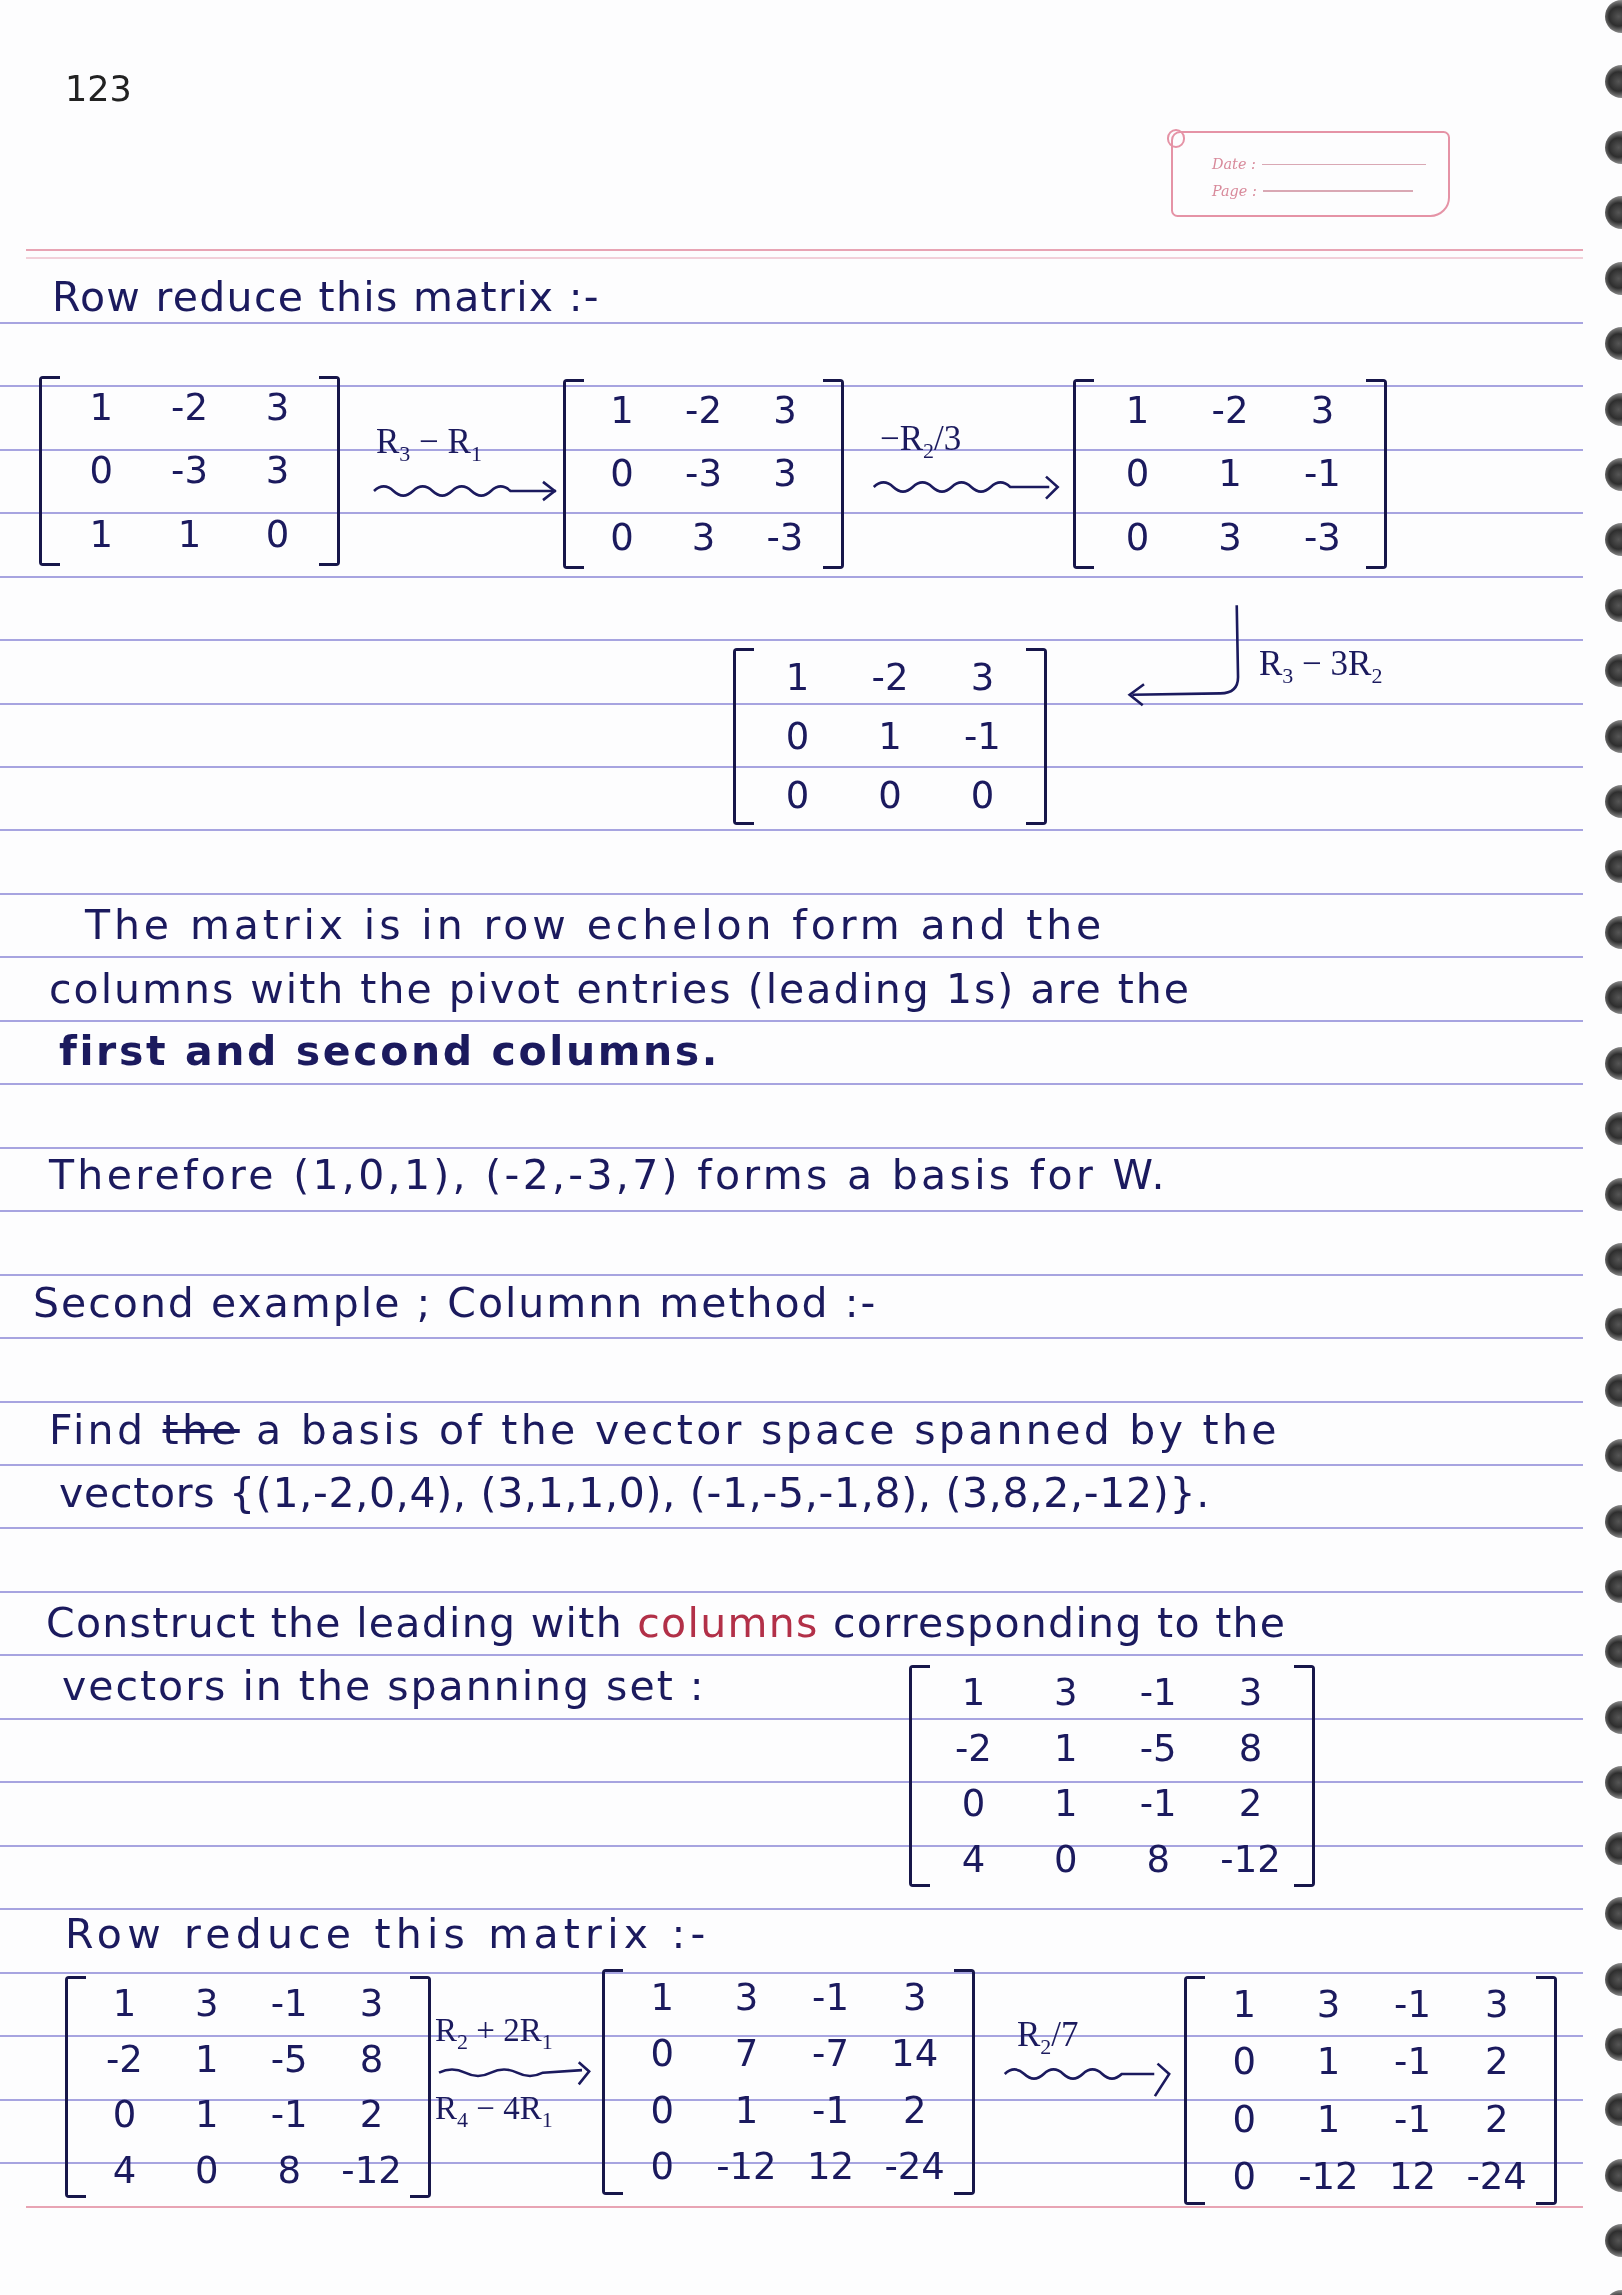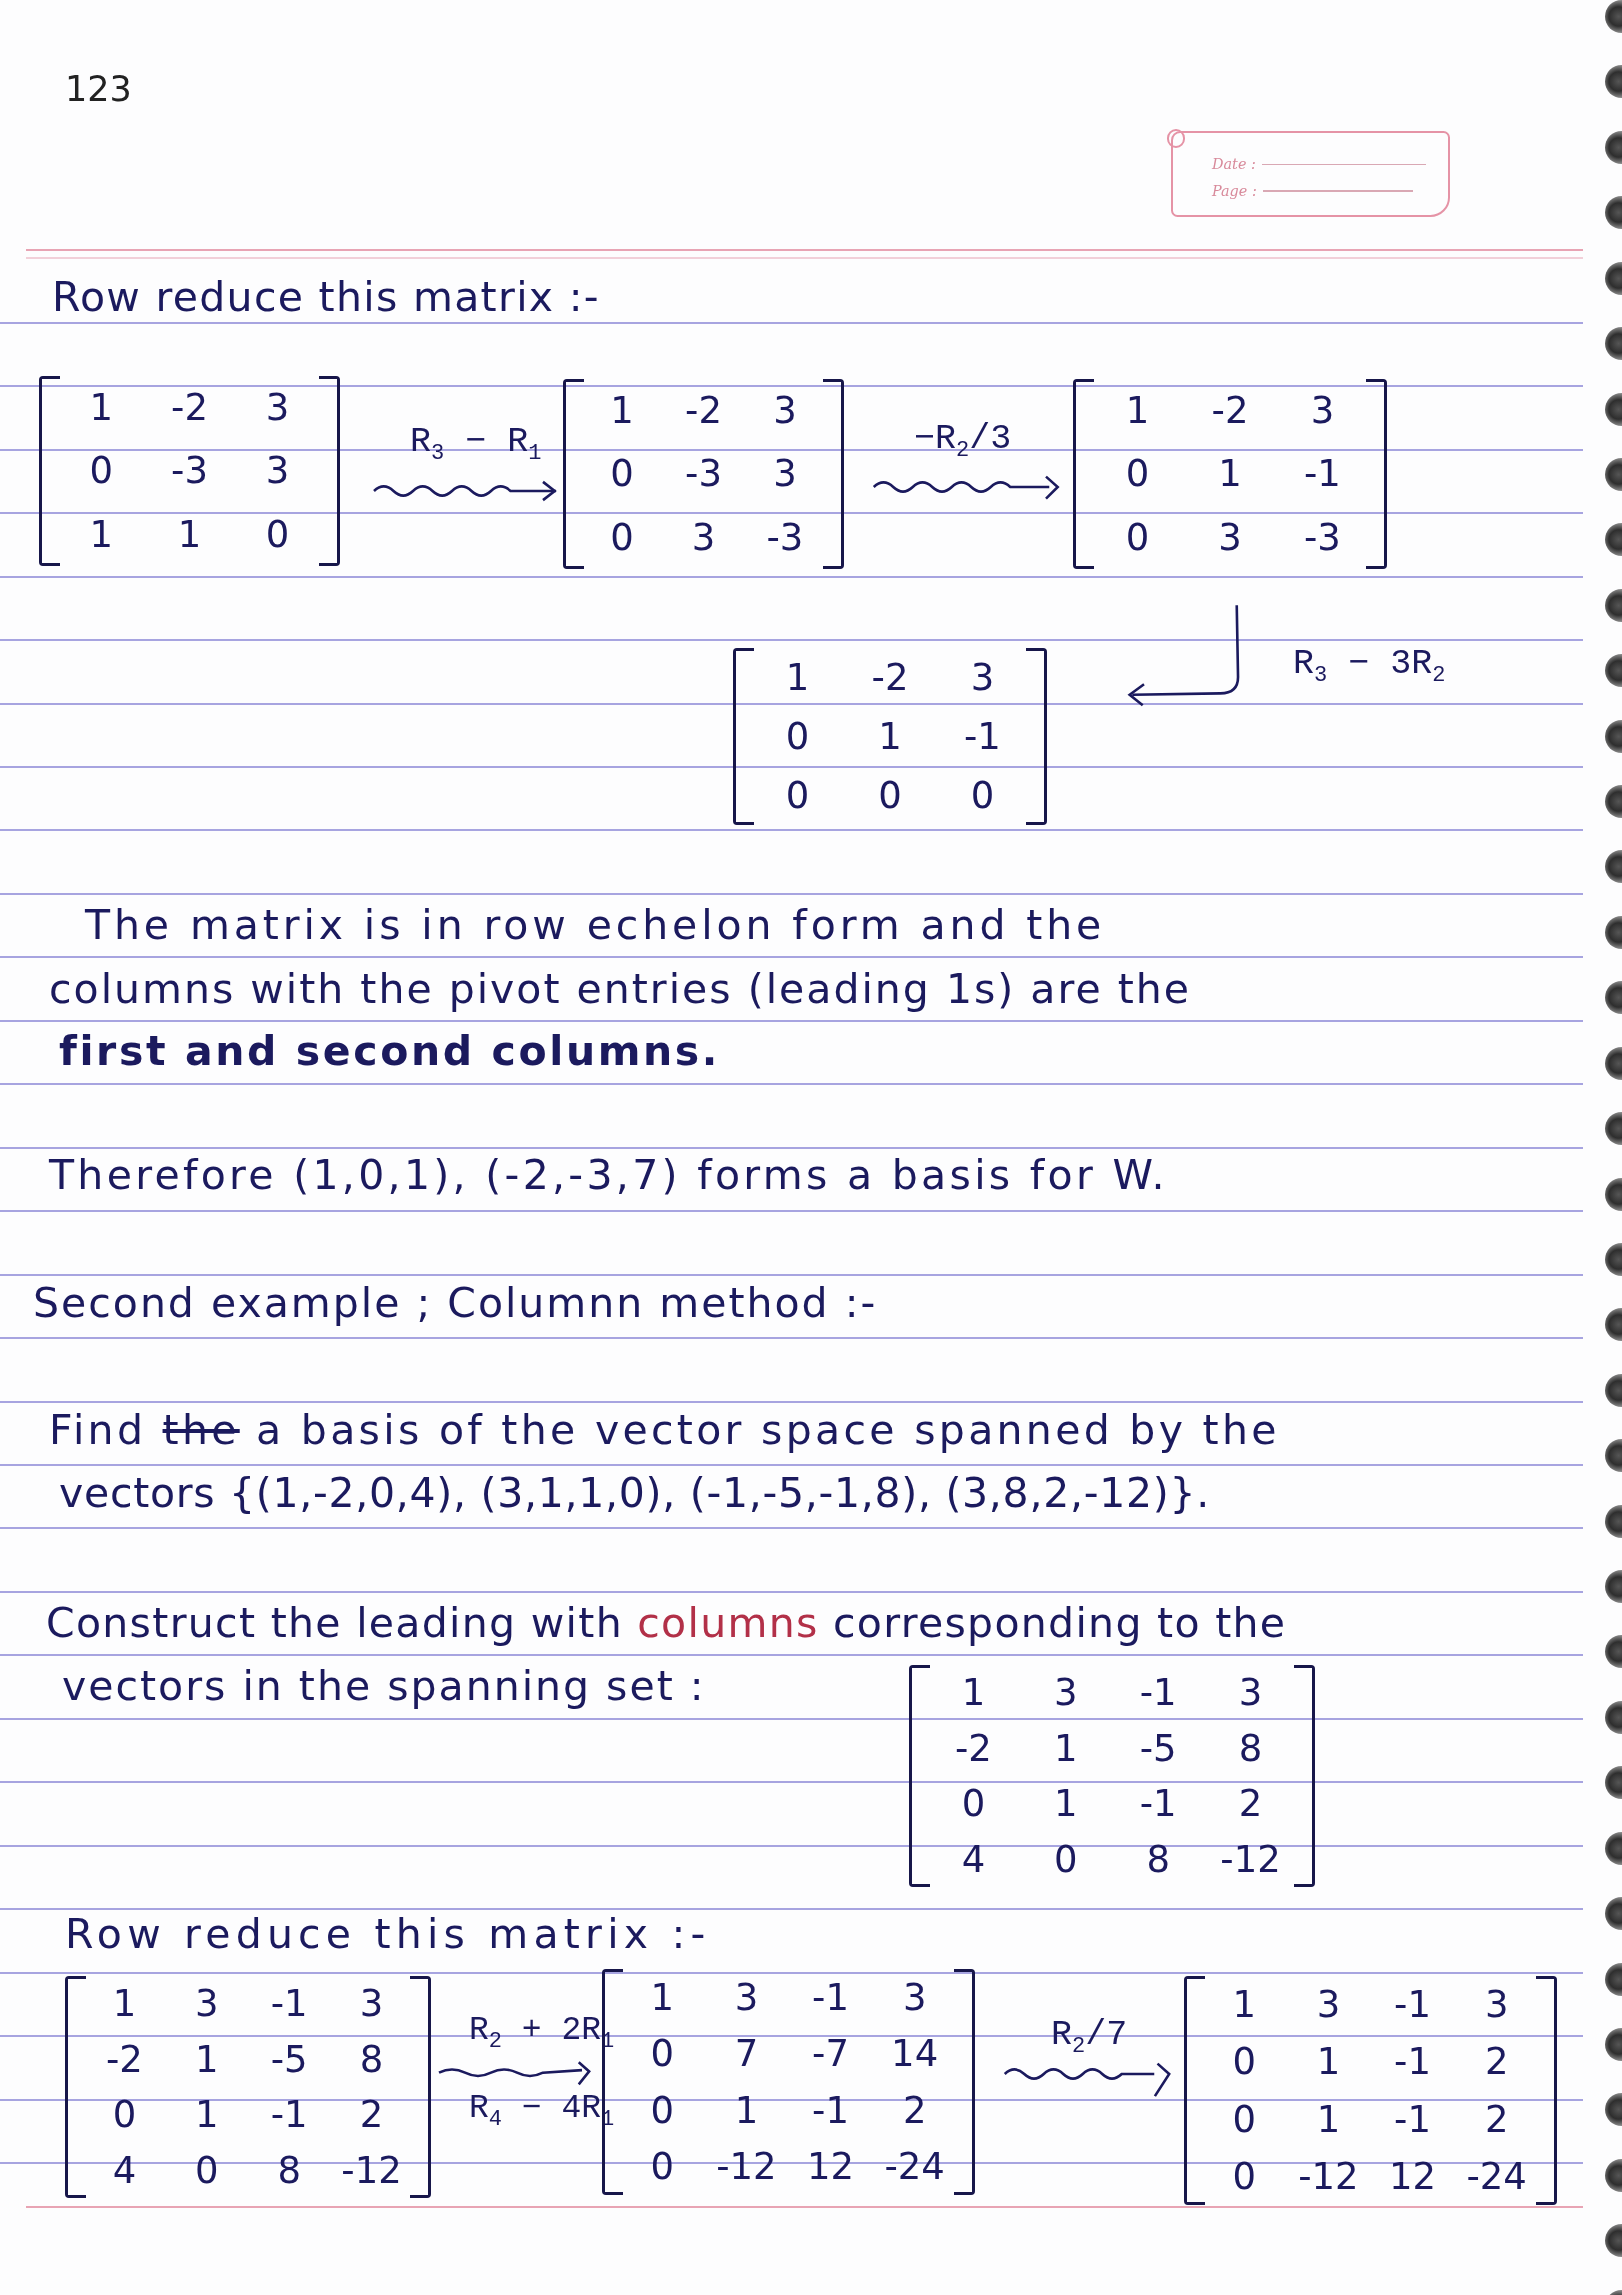--- a/index.html
+++ b/index.html
@@ -45,21 +45,21 @@
     position:absolute; top:0; bottom:0; width:18.3px;
     border:3.3px solid #17164a;
   }
   .matrix .br.l { left:0; border-right:none; border-radius:3.9px 0 0 3.9px; }
   .matrix .br.r { right:0; border-left:none; border-radius:0 3.9px 3.9px 0; }
   .matrix .grid { position:absolute; left:18.3px; right:18.3px; top:0; bottom:0; display:grid; }
   .matrix .cell {
     display:flex; align-items:center; justify-content:center;
     font-family:"DejaVu Sans", sans-serif; font-size:37px; color:#1b1a5e;
   }
-  .op { position:absolute; font-size:35px; white-space:nowrap; color:#1b1a5e; font-family:Liberation Mono, monospace;margin-left:34px; }
+  .op { position:absolute; font-size:35px; white-space:nowrap; color:#1b1a5e; font-family:Liberation Serif, serif; }
   .op sub { font-size:22px; }
   .squiggle { position:absolute; }
   .accent { color:#b23048; }
   .strike { text-decoration:line-through;margin-top:40px; }
 </style>
 </head>
 <body>
 
 <div>
   <div class="pink" style="top:249px;"></div>

